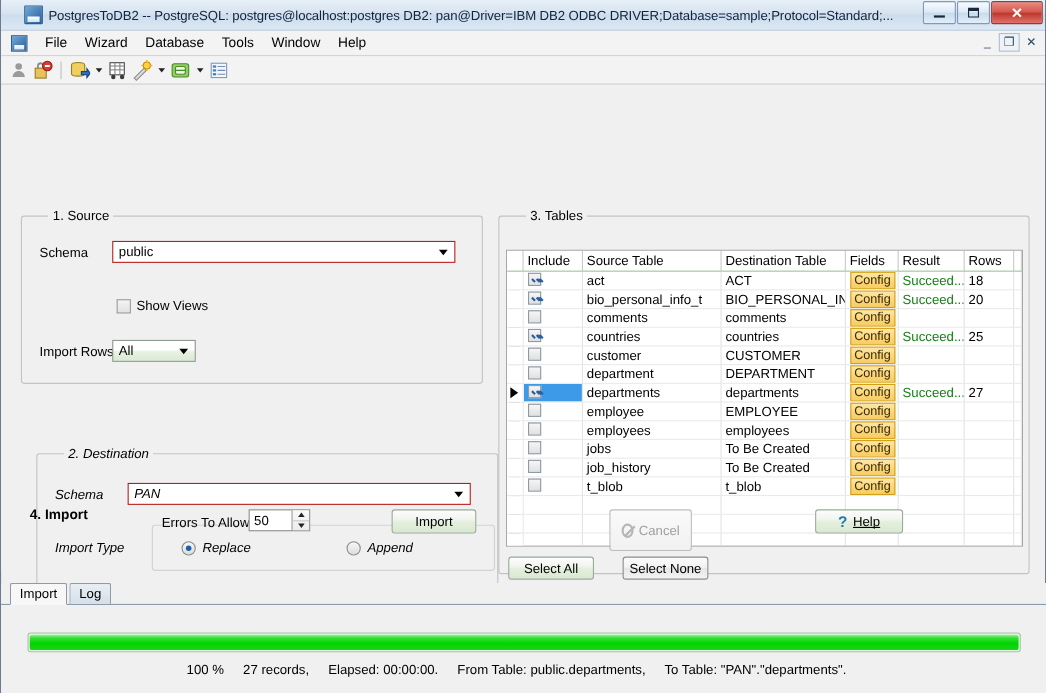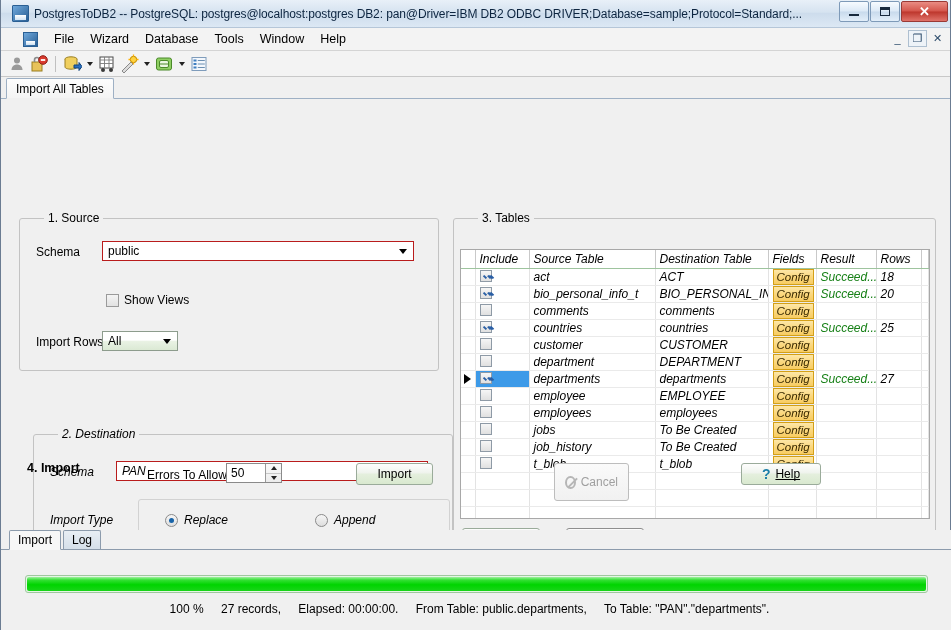--- a/index.html
+++ b/index.html
@@ -20,21 +20,21 @@
     border-top: none;
   }
 
   
   .titlebar {
     height: 28px;
     background: linear-gradient(to bottom, #e8f0f8 0%, #d6e3f0 45%, #cddcec 50%, #dce8f4 100%);
     border-bottom: 1px solid #b5c6d8;
     display: flex; align-items: center;
     position: relative;
-    padding-left: 11px;
+    padding-left: 21px;
     text-align: right;
   }
   .title-icon {
     width: 17px; height: 17px; margin-right: 5px; flex: 0 0 auto;
     background: linear-gradient(135deg,#6fa8dc,#2a5f94);
     border: 1px solid #2a5f94; border-radius: 1px;
     position: relative;
   }
   .title-icon:after {
     content:""; position:absolute; left:2px; bottom:1px; right:2px; height:5px;
@@ -63,21 +63,21 @@
   .glyph-min { display:block; width:10px; height:2px; background:#17293d; margin-top:6px;}
   .glyph-max { display:block; width:10px; height:9px; border:1.5px solid #17293d; border-top-width:3px;}
 
   
   .menubar {
     height: 23px;
     background: #f3f3f3;
     border-bottom: 1px solid #d4d4d4;
     display: flex; align-items: center;
     position: relative;
-    padding-left: 22px;
+    padding-left: 9px;
   }
   .menu-appicon {
     width: 15px; height: 15px; margin-right: 8px;
     background: linear-gradient(135deg,#6fa8dc,#2a5f94);
     border:1px solid #2a5f94;
     position: relative;
   }
   .menu-appicon:after {
     content:""; position:absolute; left:2px; bottom:1px; right:2px; height:4px;
     background: linear-gradient(to bottom,#ffffff,#cfe2f3);
@@ -185,21 +185,21 @@
 
   .panel-inset {
     border: 1px solid #d2d2d2; border-radius: 3px; background: transparent; margin-left: 22px;
   }
 
   
   .grid-wrap {
     position: absolute; left: 6px; top: 24px; width: 470px; height: 270px;
     background: #fff; border: 1px solid #a8a8a8; overflow: hidden;
   }
-  table.grid { border-collapse: collapse; width: 100%; table-layout: fixed; font-size: 12px; font-style: italic; }
+  table.grid { border-collapse: collapse; width: 100%; table-layout: fixed; font-size: 12px; }
   table.grid th {
     font-weight: normal; text-align: left;
     height: 18px; padding: 0 0 0 4px;
     background: #ffffff;
     border-right: 1px solid #c9c9c9;
     border-bottom: 1px solid #9ec49e;
     font-size: 12px;
   }
   table.grid td {
     height: 17px; padding: 0 0 0 4px;
@@ -408,23 +408,20 @@
       <svg width="20" height="20" viewBox="0 0 20 20">
         <rect x="3" y="3.5" width="14" height="13" fill="#f3f7fc" stroke="#7f9cbb"></rect>
         <rect x="4.5" y="5.5" width="3" height="2" fill="#3f7fc0"></rect>
         <rect x="4.5" y="9" width="3" height="2" fill="#3f7fc0"></rect>
         <rect x="4.5" y="12.5" width="3" height="2" fill="#3f7fc0"></rect>
         <path d="M8.8 6.5h7M8.8 10h7M8.8 13.5h7" stroke="#6b8fb2"></path>
       </svg>
     </span>
   </div>
 
-  <div class="tabstrip-top">
-    <div class="tab-top">Import All Tables</div>
-  </div>
 
   <div class="main">
 
     <fieldset class="grp" id="grp-source">
       <legend>1. Source</legend>
 
       <div style="position:absolute; left:16px; top:20px;" class="lbl">Schema</div>
       <div class="combo" style="position:absolute; left:82px; top:16px; width:312px;">
         <span>public</span>
         <span class="arrow"></span>

